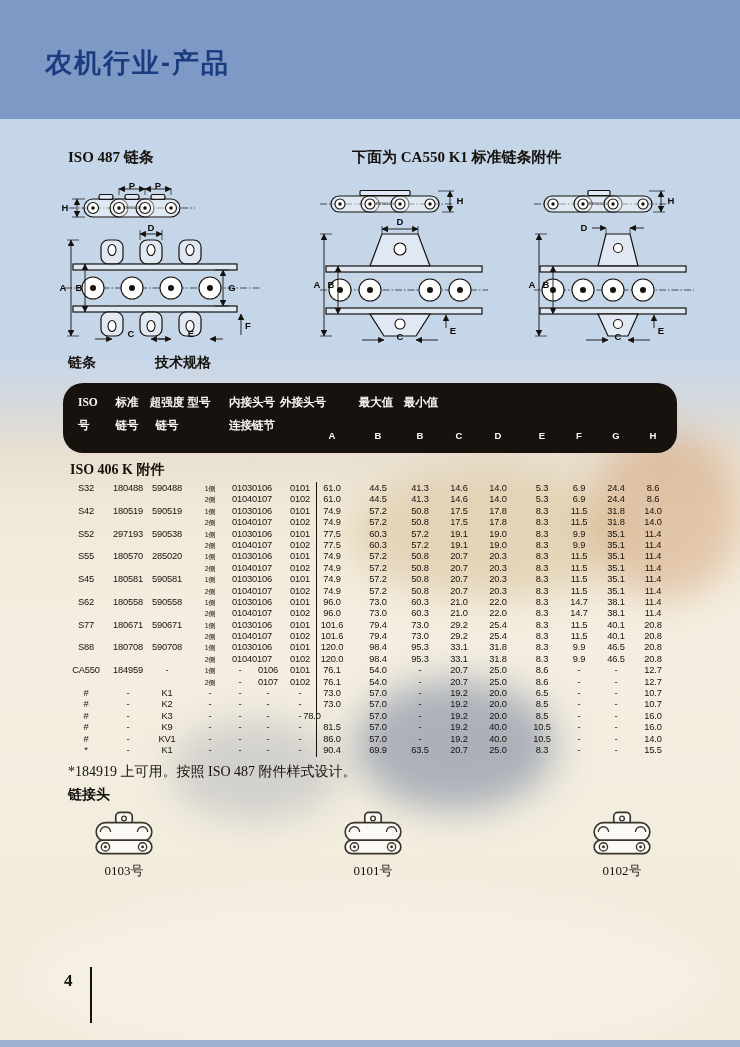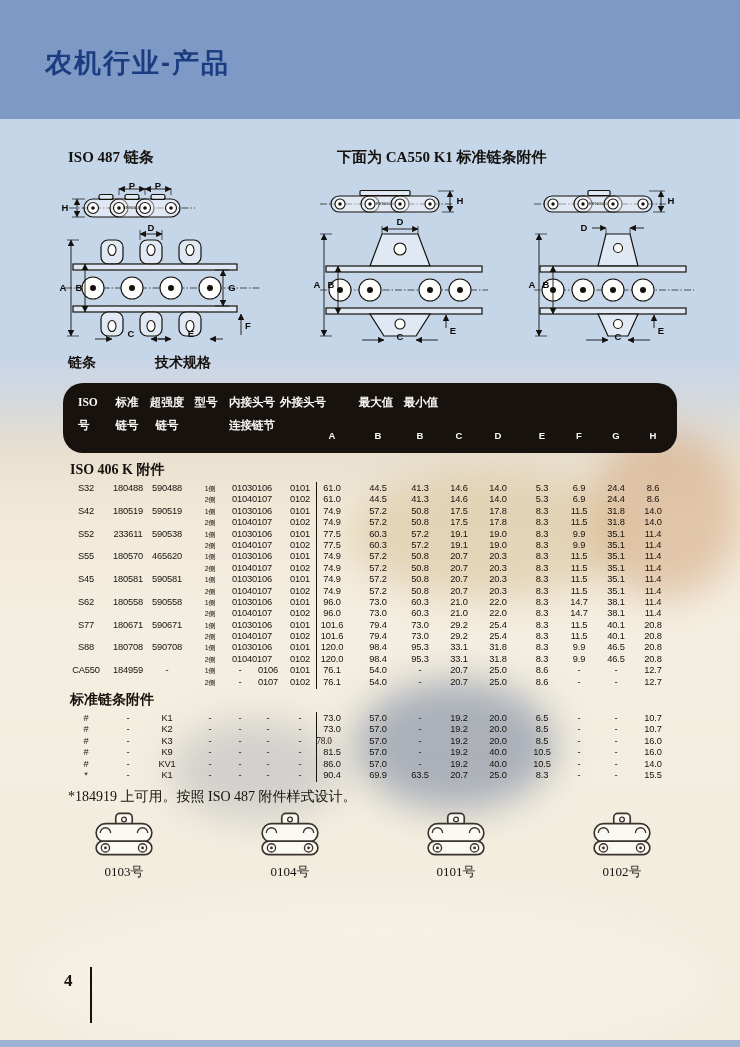--- a/index.html
+++ b/index.html
@@ -18,21 +18,21 @@
   .b4{left:170px;top:360px;width:170px;height:100px;background:rgba(112,122,150,.25);}
   .b5{left:30px;top:540px;width:680px;height:160px;background:rgba(248,243,231,.65);}
   .bottom-strip{position:absolute;left:0;bottom:0;width:740px;height:7px;background:#9db1d3;}
 
   
   .page-title{position:absolute;left:45px;top:50px;font:bold 27px/1 "Liberation Sans","DejaVu Sans",sans-serif;
     color:#1b3c80;letter-spacing:2px;}
 
   
   .diag-title{position:absolute;top:150px;font:bold 15px/1 "Liberation Serif","DejaVu Serif",serif;color:#15110d;}
-  .dt-left{left:68px;} .dt-right{left:337px;}
+  .dt-left{left:68px;} .dt-right{left:352px;}
 
   
   .diag{position:absolute;top:178px;height:165px;}
   .dg1{left:55px;width:250px;} .dg2{left:312px;width:210px;} .dg3{left:528px;width:200px;}
   .diag svg{position:absolute;left:0;top:0;}
   .ol{fill:rgba(255,255,255,.45);stroke:#15110d;stroke-width:1.2;}
   .pin{fill:#fdfdfb;stroke:#15110d;stroke-width:1.1;}
   .dot{fill:#15110d;stroke:none;}
   .cl{stroke:#15110d;stroke-width:.7;stroke-dasharray:7 2 1.5 2;fill:none;}
   .dm{stroke:#15110d;stroke-width:.9;fill:none;}
@@ -290,21 +290,21 @@
 <div class="caption cap-l">链条</div>
 <div class="caption cap-r">技术规格</div>
 
 <div class="hbox"></div>
 <span class="hcn lft" style="left:78px;top:397px">ISO</span>
 <span class="hcn lft" style="left:78px;top:420px">号</span>
 <span class="hcn" style="left:127px;top:397px">标准</span>
 <span class="hcn" style="left:127px;top:420px">链号</span>
 <span class="hcn" style="left:167px;top:397px">超强度</span>
 <span class="hcn" style="left:167px;top:420px">链号</span>
-<span class="hcn" style="left:206px;top:397px">型号</span>
+<span class="hcn" style="left:199px;top:397px">型号</span>
 <span class="hcn" style="left:252px;top:397px">内接头号</span>
 <span class="hcn" style="left:252px;top:420px">连接链节</span>
 <span class="hcn" style="left:303px;top:397px">外接头号</span>
 <span class="hcn" style="left:376px;top:397px">最大值</span>
 <span class="hcn" style="left:421px;top:397px">最小值</span>
 <span class="hdim" style="left:332px;top:431px">A</span>
 <span class="hdim" style="left:378px;top:431px">B</span>
 <span class="hdim" style="left:420px;top:431px">B</span>
 <span class="hdim" style="left:459px;top:431px">C</span>
 <span class="hdim" style="left:498px;top:431px">D</span>
@@ -378,21 +378,21 @@
         <span class="c" style="left: 459px;">17.5</span>
         <span class="c" style="left: 498px;">17.8</span>
         <span class="c" style="left: 542px;">8.3</span>
         <span class="c" style="left: 579px;">11.5</span>
         <span class="c" style="left: 616px;">31.8</span>
         <span class="c" style="left: 653px;">14.0</span>
       </div>
       <div class="ln">
         <i class="vl"></i>
         <span class="c" style="left: 86px;">S52</span>
-        <span class="c" style="left: 128px;">233611</span>
+        <span class="c" style="left: 128px;">297193</span>
         <span class="c" style="left: 167px;">590538</span>
         <span class="c sm" style="left: 210px;">1侧</span>
         <span class="c" style="left: 252px;">01030106</span>
         <span class="c" style="left: 300px;">0101</span>
         <span class="c" style="left: 332px;">77.5</span>
         <span class="c" style="left: 378px;">60.3</span>
         <span class="c" style="left: 420px;">57.2</span>
         <span class="c" style="left: 459px;">19.1</span>
         <span class="c" style="left: 498px;">19.0</span>
         <span class="c" style="left: 542px;">8.3</span>
@@ -412,21 +412,21 @@
         <span class="c" style="left: 498px;">19.0</span>
         <span class="c" style="left: 542px;">8.3</span>
         <span class="c" style="left: 579px;">9.9</span>
         <span class="c" style="left: 616px;">35.1</span>
         <span class="c" style="left: 653px;">11.4</span>
       </div>
       <div class="ln">
         <i class="vl"></i>
         <span class="c" style="left: 86px;">S55</span>
         <span class="c" style="left: 128px;">180570</span>
-        <span class="c" style="left: 167px;">465620</span>
+        <span class="c" style="left: 167px;">285020</span>
         <span class="c sm" style="left: 210px;">1侧</span>
         <span class="c" style="left: 252px;">01030106</span>
         <span class="c" style="left: 300px;">0101</span>
         <span class="c" style="left: 332px;">74.9</span>
         <span class="c" style="left: 378px;">57.2</span>
         <span class="c" style="left: 420px;">50.8</span>
         <span class="c" style="left: 459px;">20.7</span>
         <span class="c" style="left: 498px;">20.3</span>
         <span class="c" style="left: 542px;">8.3</span>
         <span class="c" style="left: 579px;">11.5</span>
@@ -608,21 +608,20 @@
         <span class="c" style="left: 332px;">76.1</span>
         <span class="c" style="left: 378px;">54.0</span>
         <span class="c" style="left: 420px;">-</span>
         <span class="c" style="left: 459px;">20.7</span>
         <span class="c" style="left: 498px;">25.0</span>
         <span class="c" style="left: 542px;">8.6</span>
         <span class="c" style="left: 579px;">-</span>
         <span class="c" style="left: 616px;">-</span>
         <span class="c" style="left: 653px;">12.7</span>
       </div>
-      <div class="sec-title later">标准链条附件</div>
       <div class="ln">
         <i class="vl"></i>
         <span class="c" style="left: 86px;">#</span>
         <span class="c" style="left: 128px;">-</span>
         <span class="c" style="left: 167px;">K1</span>
         <span class="c" style="left: 210px;">-</span>
         <span class="c" style="left: 240px;">-</span>
         <span class="c" style="left: 268px;">-</span>
         <span class="c" style="left: 300px;">-</span>
         <span class="c" style="left: 332px;">73.0</span>
@@ -656,21 +655,21 @@
       </div>
       <div class="ln">
         <i class="vl"></i>
         <span class="c" style="left: 86px;">#</span>
         <span class="c" style="left: 128px;">-</span>
         <span class="c" style="left: 167px;">K3</span>
         <span class="c" style="left: 210px;">-</span>
         <span class="c" style="left: 240px;">-</span>
         <span class="c" style="left: 268px;">-</span>
         <span class="c" style="left: 300px;">-</span>
-        <span class="c" style="left: 324px; font-family: Liberation Serif, serif;">78.0</span>
+        <span class="c" style="left: 312px;">78.0</span>
         <span class="c" style="left: 378px;">57.0</span>
         <span class="c" style="left: 420px;">-</span>
         <span class="c" style="left: 459px;">19.2</span>
         <span class="c" style="left: 498px;">20.0</span>
         <span class="c" style="left: 542px;">8.5</span>
         <span class="c" style="left: 579px;">-</span>
         <span class="c" style="left: 616px;">-</span>
         <span class="c" style="left: 653px;">16.0</span>
       </div>
       <div class="ln">
@@ -727,20 +726,21 @@
         <span class="c" style="left: 498px;">25.0</span>
         <span class="c" style="left: 542px;">8.3</span>
         <span class="c" style="left: 579px;">-</span>
         <span class="c" style="left: 616px;">-</span>
         <span class="c" style="left: 653px;">15.5</span>
       </div>
     </div>
   <div class="notes">
     <div>*184919 上可用。按照 ISO 487 附件样式设计。</div>
   </div>
+  <div class="linker-title">链接头</div>
   <div class="connectors" id="connectors">
       <div class="conn">
         <svg viewBox="0 0 64 46" width="66" height="48">
           <rect x="24" y="2" width="16" height="12" rx="4" fill="#fbf9f4" stroke="#3a332c" stroke-width="1.6"></rect>
           <circle cx="32" cy="8" r="2.3" fill="none" stroke="#3a332c" stroke-width="1.3"></circle>
           <rect x="5" y="12" width="54" height="18" rx="9" fill="#fbf9f4" stroke="#3a332c" stroke-width="1.6"></rect>
           <path d="M9,21 a5,5 0 0 1 10,0" fill="none" stroke="#3a332c" stroke-width="1.3"></path>
           <path d="M45,21 a5,5 0 0 1 10,0" fill="none" stroke="#3a332c" stroke-width="1.3"></path>
           <rect x="5" y="29" width="54" height="13" rx="6.5" fill="#fbf9f4" stroke="#3a332c" stroke-width="1.6"></rect>
           <circle cx="14" cy="35.5" r="4" fill="none" stroke="#3a332c" stroke-width="1.3"></circle>
@@ -756,35 +756,20 @@
           <circle cx="32" cy="8" r="2.3" fill="none" stroke="#3a332c" stroke-width="1.3"></circle>
           <rect x="5" y="12" width="54" height="18" rx="9" fill="#fbf9f4" stroke="#3a332c" stroke-width="1.6"></rect>
           <path d="M9,21 a5,5 0 0 1 10,0" fill="none" stroke="#3a332c" stroke-width="1.3"></path>
           <path d="M45,21 a5,5 0 0 1 10,0" fill="none" stroke="#3a332c" stroke-width="1.3"></path>
           <rect x="5" y="29" width="54" height="13" rx="6.5" fill="#fbf9f4" stroke="#3a332c" stroke-width="1.6"></rect>
           <circle cx="14" cy="35.5" r="4" fill="none" stroke="#3a332c" stroke-width="1.3"></circle>
           <circle cx="50" cy="35.5" r="4" fill="none" stroke="#3a332c" stroke-width="1.3"></circle>
           <circle cx="14" cy="35.5" r="1.4" fill="#3a332c"></circle>
           <circle cx="50" cy="35.5" r="1.4" fill="#3a332c"></circle>
         </svg>
-        <span class="lbl">0104号</span>
-      </div>
-      <div class="conn">
-        <svg viewBox="0 0 64 46" width="66" height="48">
-          <rect x="24" y="2" width="16" height="12" rx="4" fill="#fbf9f4" stroke="#3a332c" stroke-width="1.6"></rect>
-          <circle cx="32" cy="8" r="2.3" fill="none" stroke="#3a332c" stroke-width="1.3"></circle>
-          <rect x="5" y="12" width="54" height="18" rx="9" fill="#fbf9f4" stroke="#3a332c" stroke-width="1.6"></rect>
-          <path d="M9,21 a5,5 0 0 1 10,0" fill="none" stroke="#3a332c" stroke-width="1.3"></path>
-          <path d="M45,21 a5,5 0 0 1 10,0" fill="none" stroke="#3a332c" stroke-width="1.3"></path>
-          <rect x="5" y="29" width="54" height="13" rx="6.5" fill="#fbf9f4" stroke="#3a332c" stroke-width="1.6"></rect>
-          <circle cx="14" cy="35.5" r="4" fill="none" stroke="#3a332c" stroke-width="1.3"></circle>
-          <circle cx="50" cy="35.5" r="4" fill="none" stroke="#3a332c" stroke-width="1.3"></circle>
-          <circle cx="14" cy="35.5" r="1.4" fill="#3a332c"></circle>
-          <circle cx="50" cy="35.5" r="1.4" fill="#3a332c"></circle>
-        </svg>
         <span class="lbl">0101号</span>
       </div>
       <div class="conn">
         <svg viewBox="0 0 64 46" width="66" height="48">
           <rect x="24" y="2" width="16" height="12" rx="4" fill="#fbf9f4" stroke="#3a332c" stroke-width="1.6"></rect>
           <circle cx="32" cy="8" r="2.3" fill="none" stroke="#3a332c" stroke-width="1.3"></circle>
           <rect x="5" y="12" width="54" height="18" rx="9" fill="#fbf9f4" stroke="#3a332c" stroke-width="1.6"></rect>
           <path d="M9,21 a5,5 0 0 1 10,0" fill="none" stroke="#3a332c" stroke-width="1.3"></path>
           <path d="M45,21 a5,5 0 0 1 10,0" fill="none" stroke="#3a332c" stroke-width="1.3"></path>
           <rect x="5" y="29" width="54" height="13" rx="6.5" fill="#fbf9f4" stroke="#3a332c" stroke-width="1.6"></rect>

